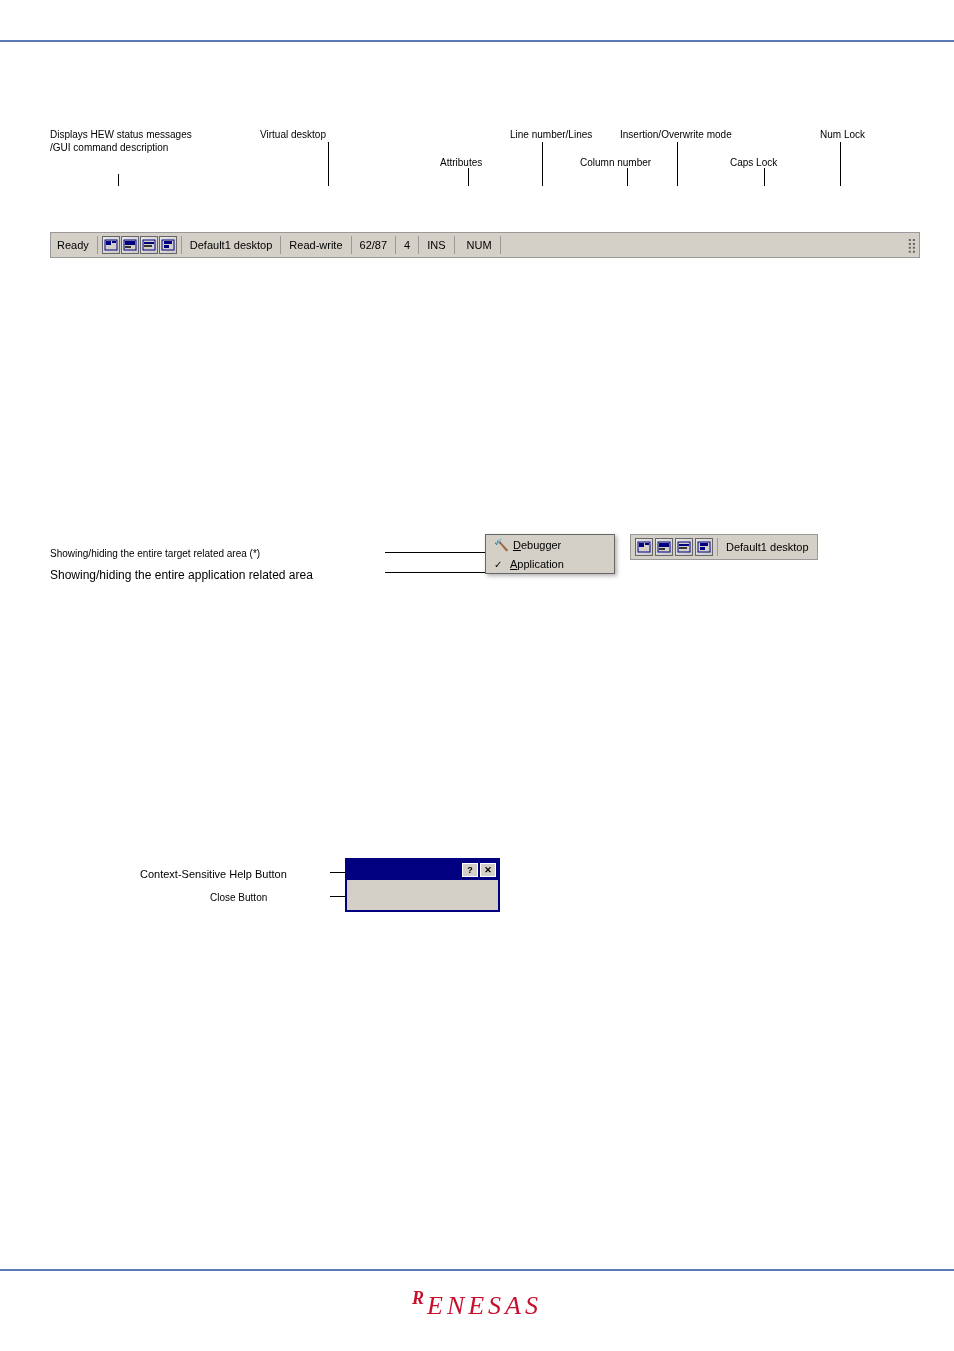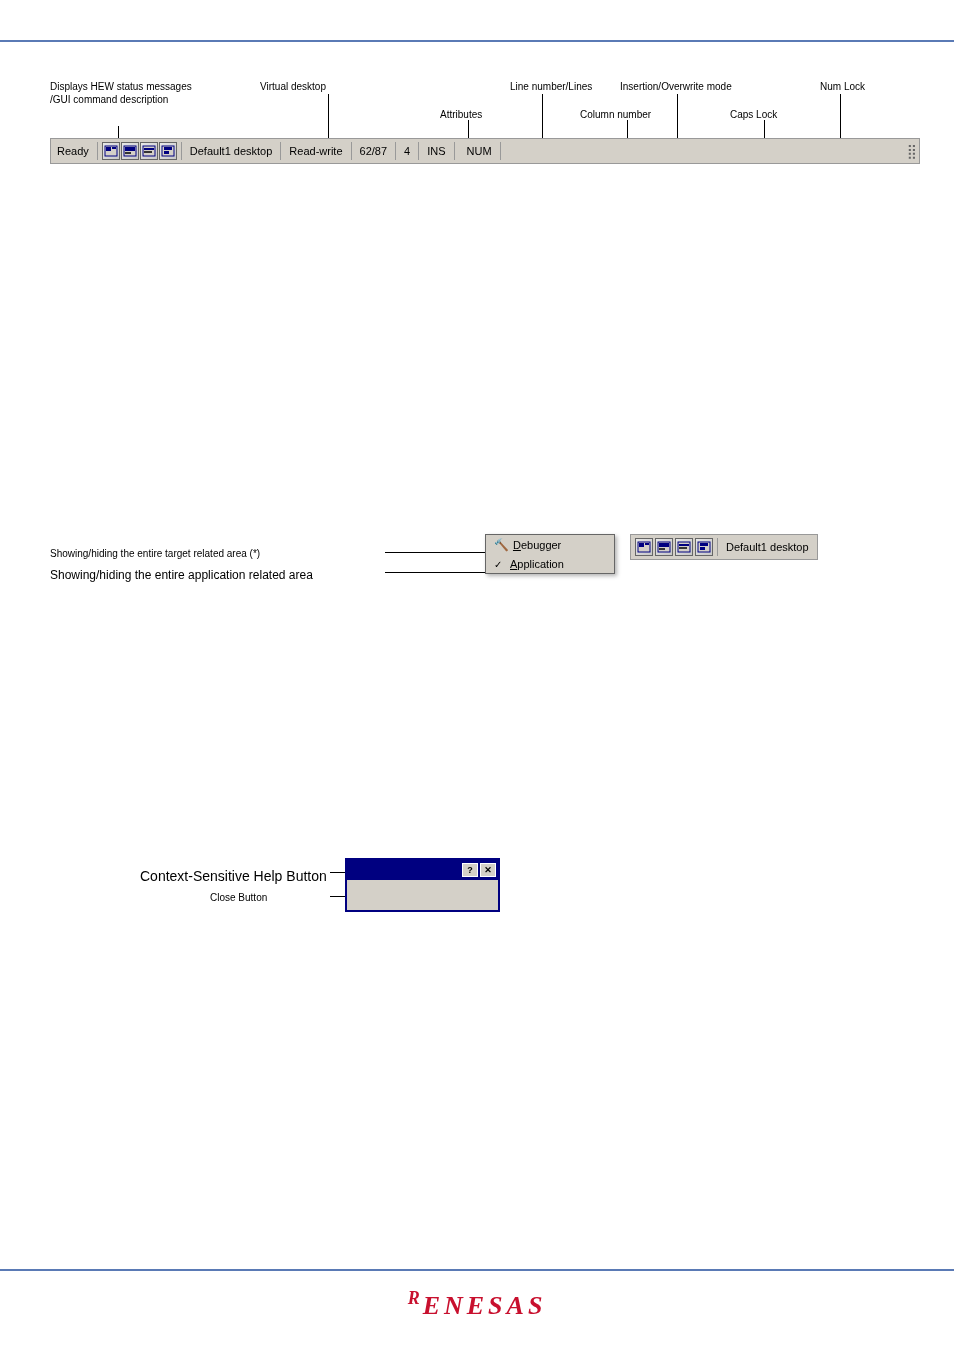--- a/index.html
+++ b/index.html
@@ -49,20 +49,21 @@
     }
 
     .statusbar {
       display: flex;
       align-items: center;
       height: 26px;
       border: 1px solid #999;
       background: #d4d0c8;
       padding: 0 2px;
       gap: 2px;
+      margin-top: 46px;
     }
 
     .statusbar-text {
       font-size: 11px;
       padding: 0 4px;
       color: #000;
       white-space: nowrap;
     }
 
     .statusbar-sep {
@@ -207,21 +208,21 @@
       font-style: italic;
     }
   </style>
 </head>
 <body>
 
 <div class="top-rule"></div>
 
 <div class="section1">
 
-  <div style="position:relative; height:58px;">
+  <div style="position:relative; height:58px;margin-top:48px;">
 
     <div class="label-item" style="left:0; top:0;">
       <span>Displays HEW status messages</span><br>
       <span>/GUI command description</span>
     </div>
 
     <div class="label-item" style="left:210px; top:0;">
       <span>Virtual desktop</span>
     </div>
 
@@ -376,21 +377,21 @@
       <div class="statusbar-sep"></div>
       <span class="statusbar-text">Default1 desktop</span>
     </div>
   </div>
 </div>
 
 <div class="section3">
 
   <div style="position:relative; height:80px;">
 
-    <div style="position:absolute; left:-200px; top:8px; font-size:14px; white-space:nowrap;">
+    <div style="position:absolute; left:-200px; top:8px; font-size:11px; white-space:nowrap;">
       <span>Context-Sensitive Help Button</span>
     </div>
 
     <div style="position:absolute; left:-130px; top:32px; font-size:10px; white-space:nowrap;">
       <span>Close Button</span>
     </div>
 
     <div style="position:absolute; left:-10px; top:12px; width:15px; height:1px; background:#000;"></div>
     <div style="position:absolute; left:-10px; top:36px; width:15px; height:1px; background:#000;"></div>
 
@@ -405,15 +406,15 @@
       </div>
       <div class="dialog-body"></div>
     </div>
   </div>
 </div>
 
 <div class="bottom-rule"></div>
 
 <div class="renesas-logo">
   <span class="renesas-text">
-    <span style="font-size:18px; vertical-align:super; font-style:italic; font-weight:900;">R</span><span style="font-family:'Times New Roman',serif; font-size:26px; font-weight:bold; letter-spacing:4px; font-style:italic;">ENESAS</span>
+    <span style="font-size:18px; vertical-align:super; font-style:italic; font-weight:900;">R</span><span style="font-family:'Times New Roman',serif; font-size:26px; font-weight:normal; letter-spacing:4px; font-style:italic;">ENESAS</span>
   </span>
 </div>
 
 </body></html>

